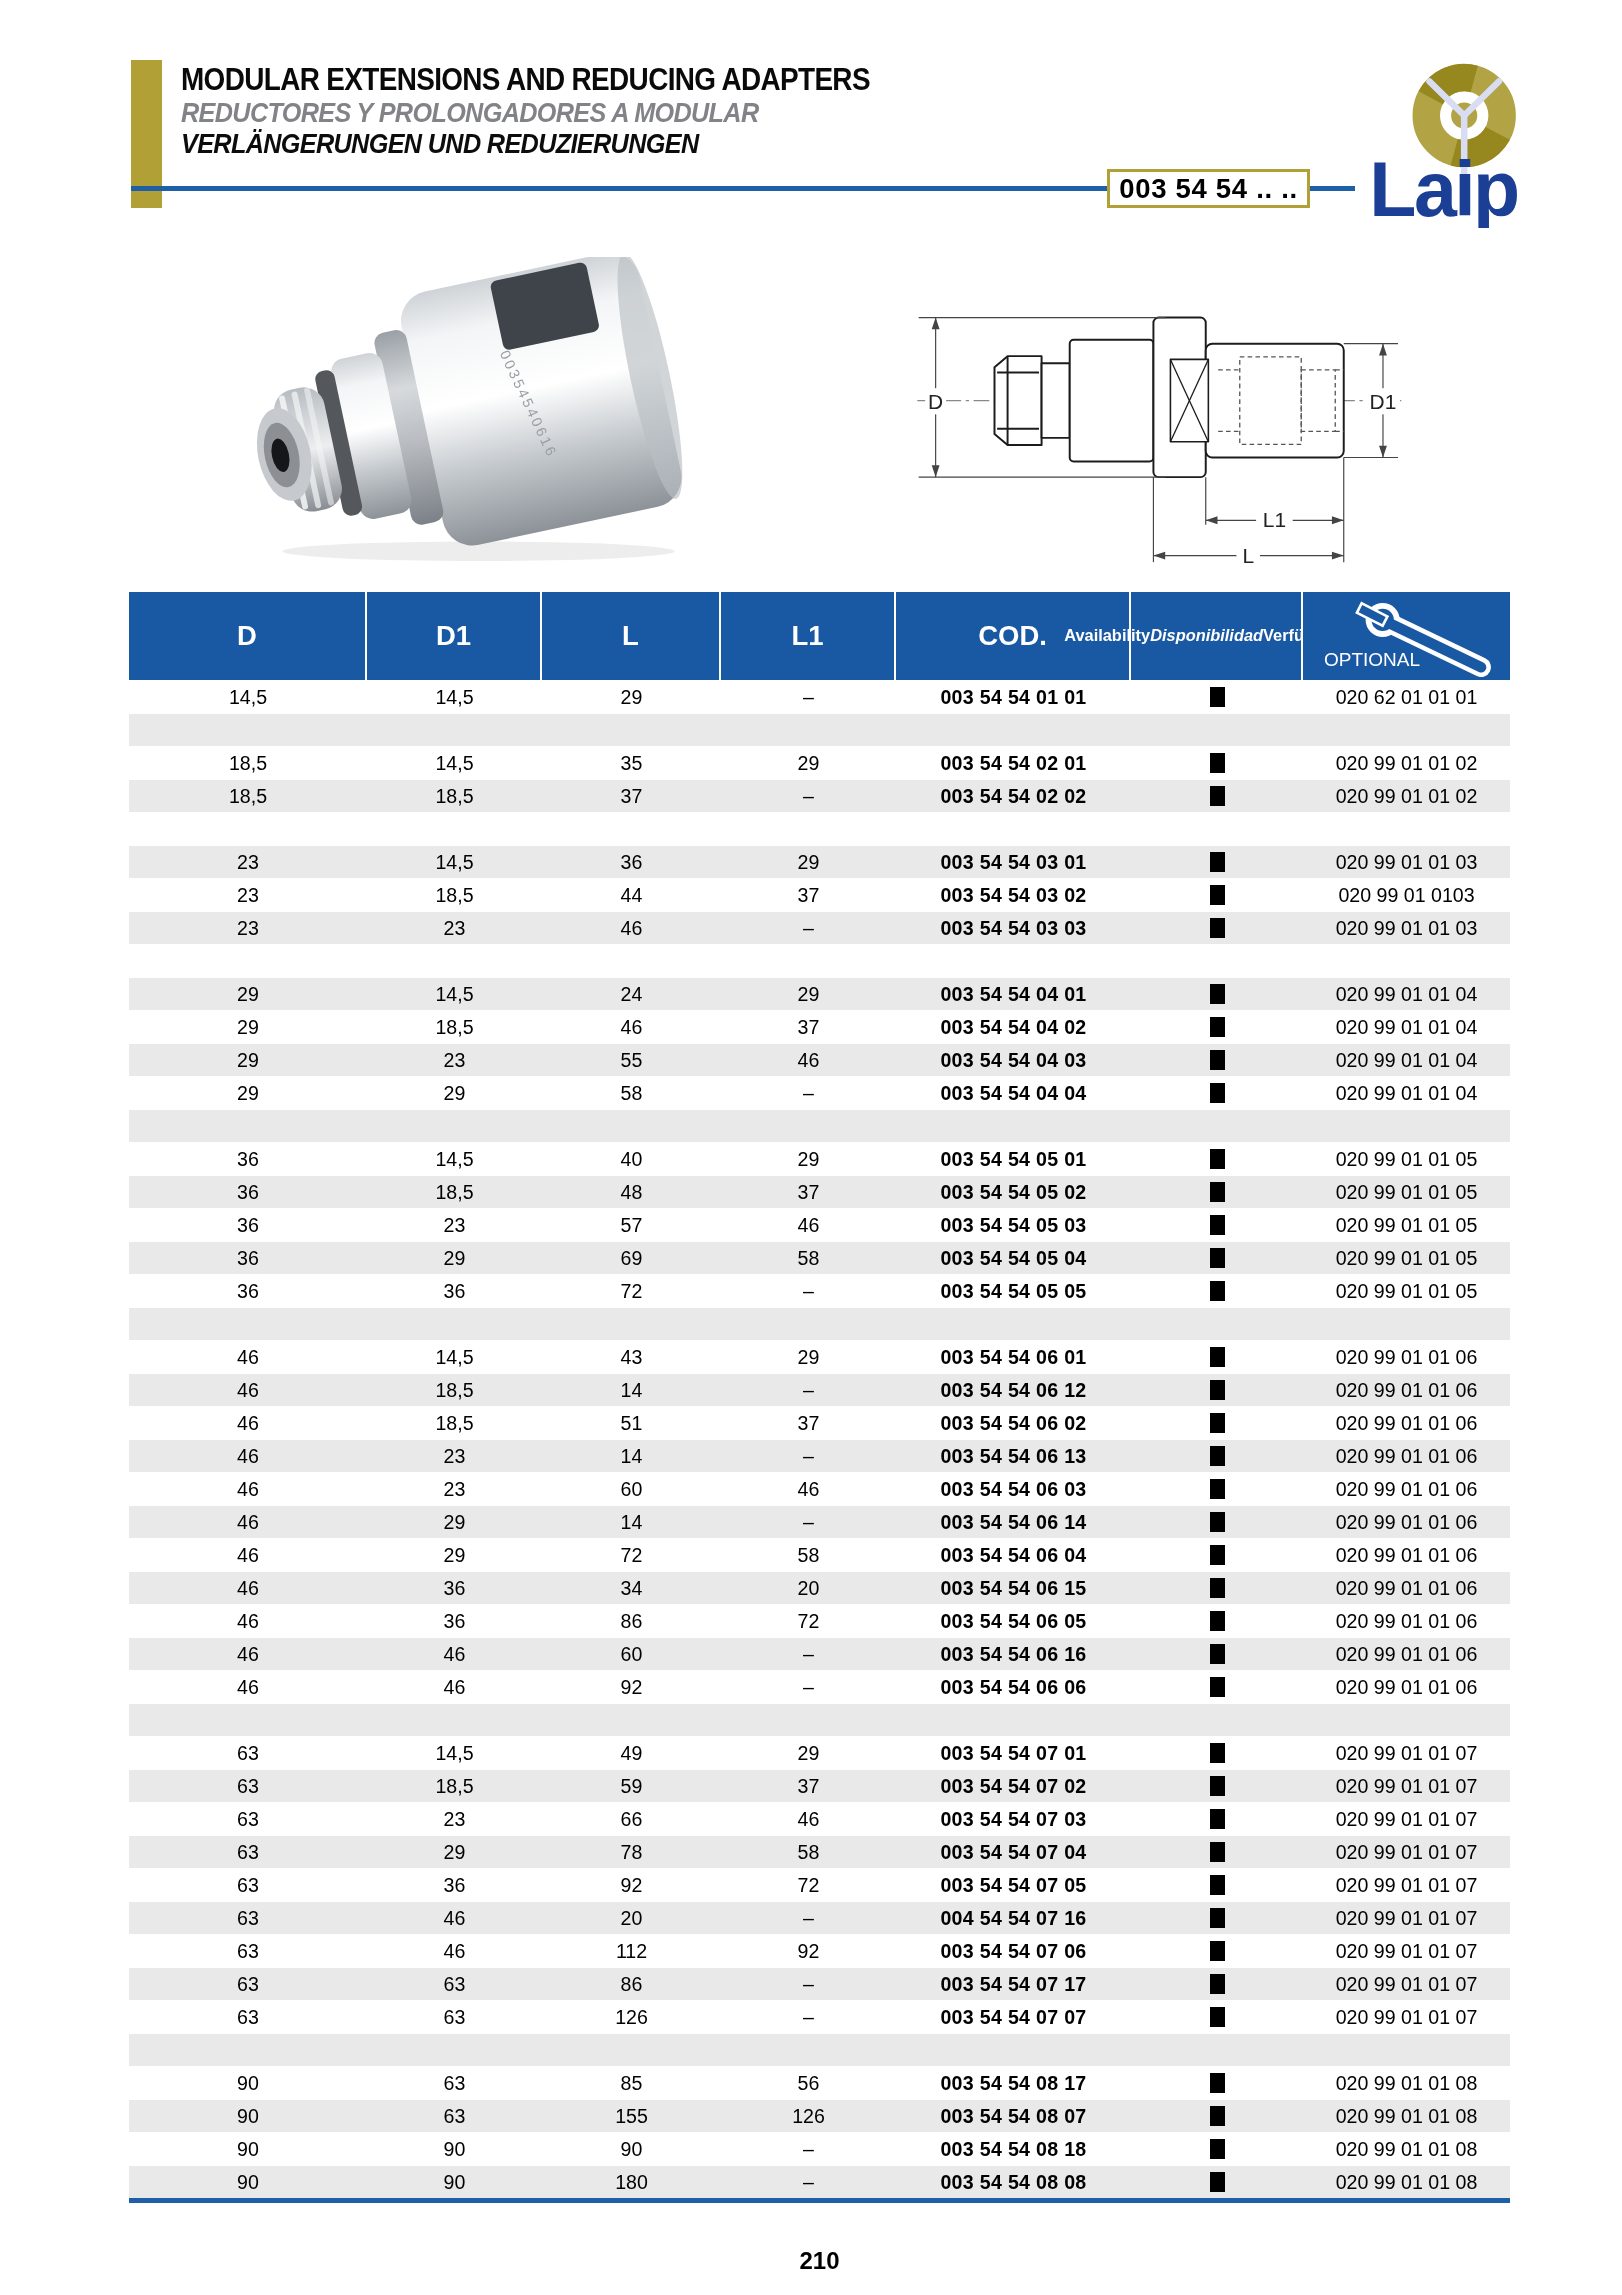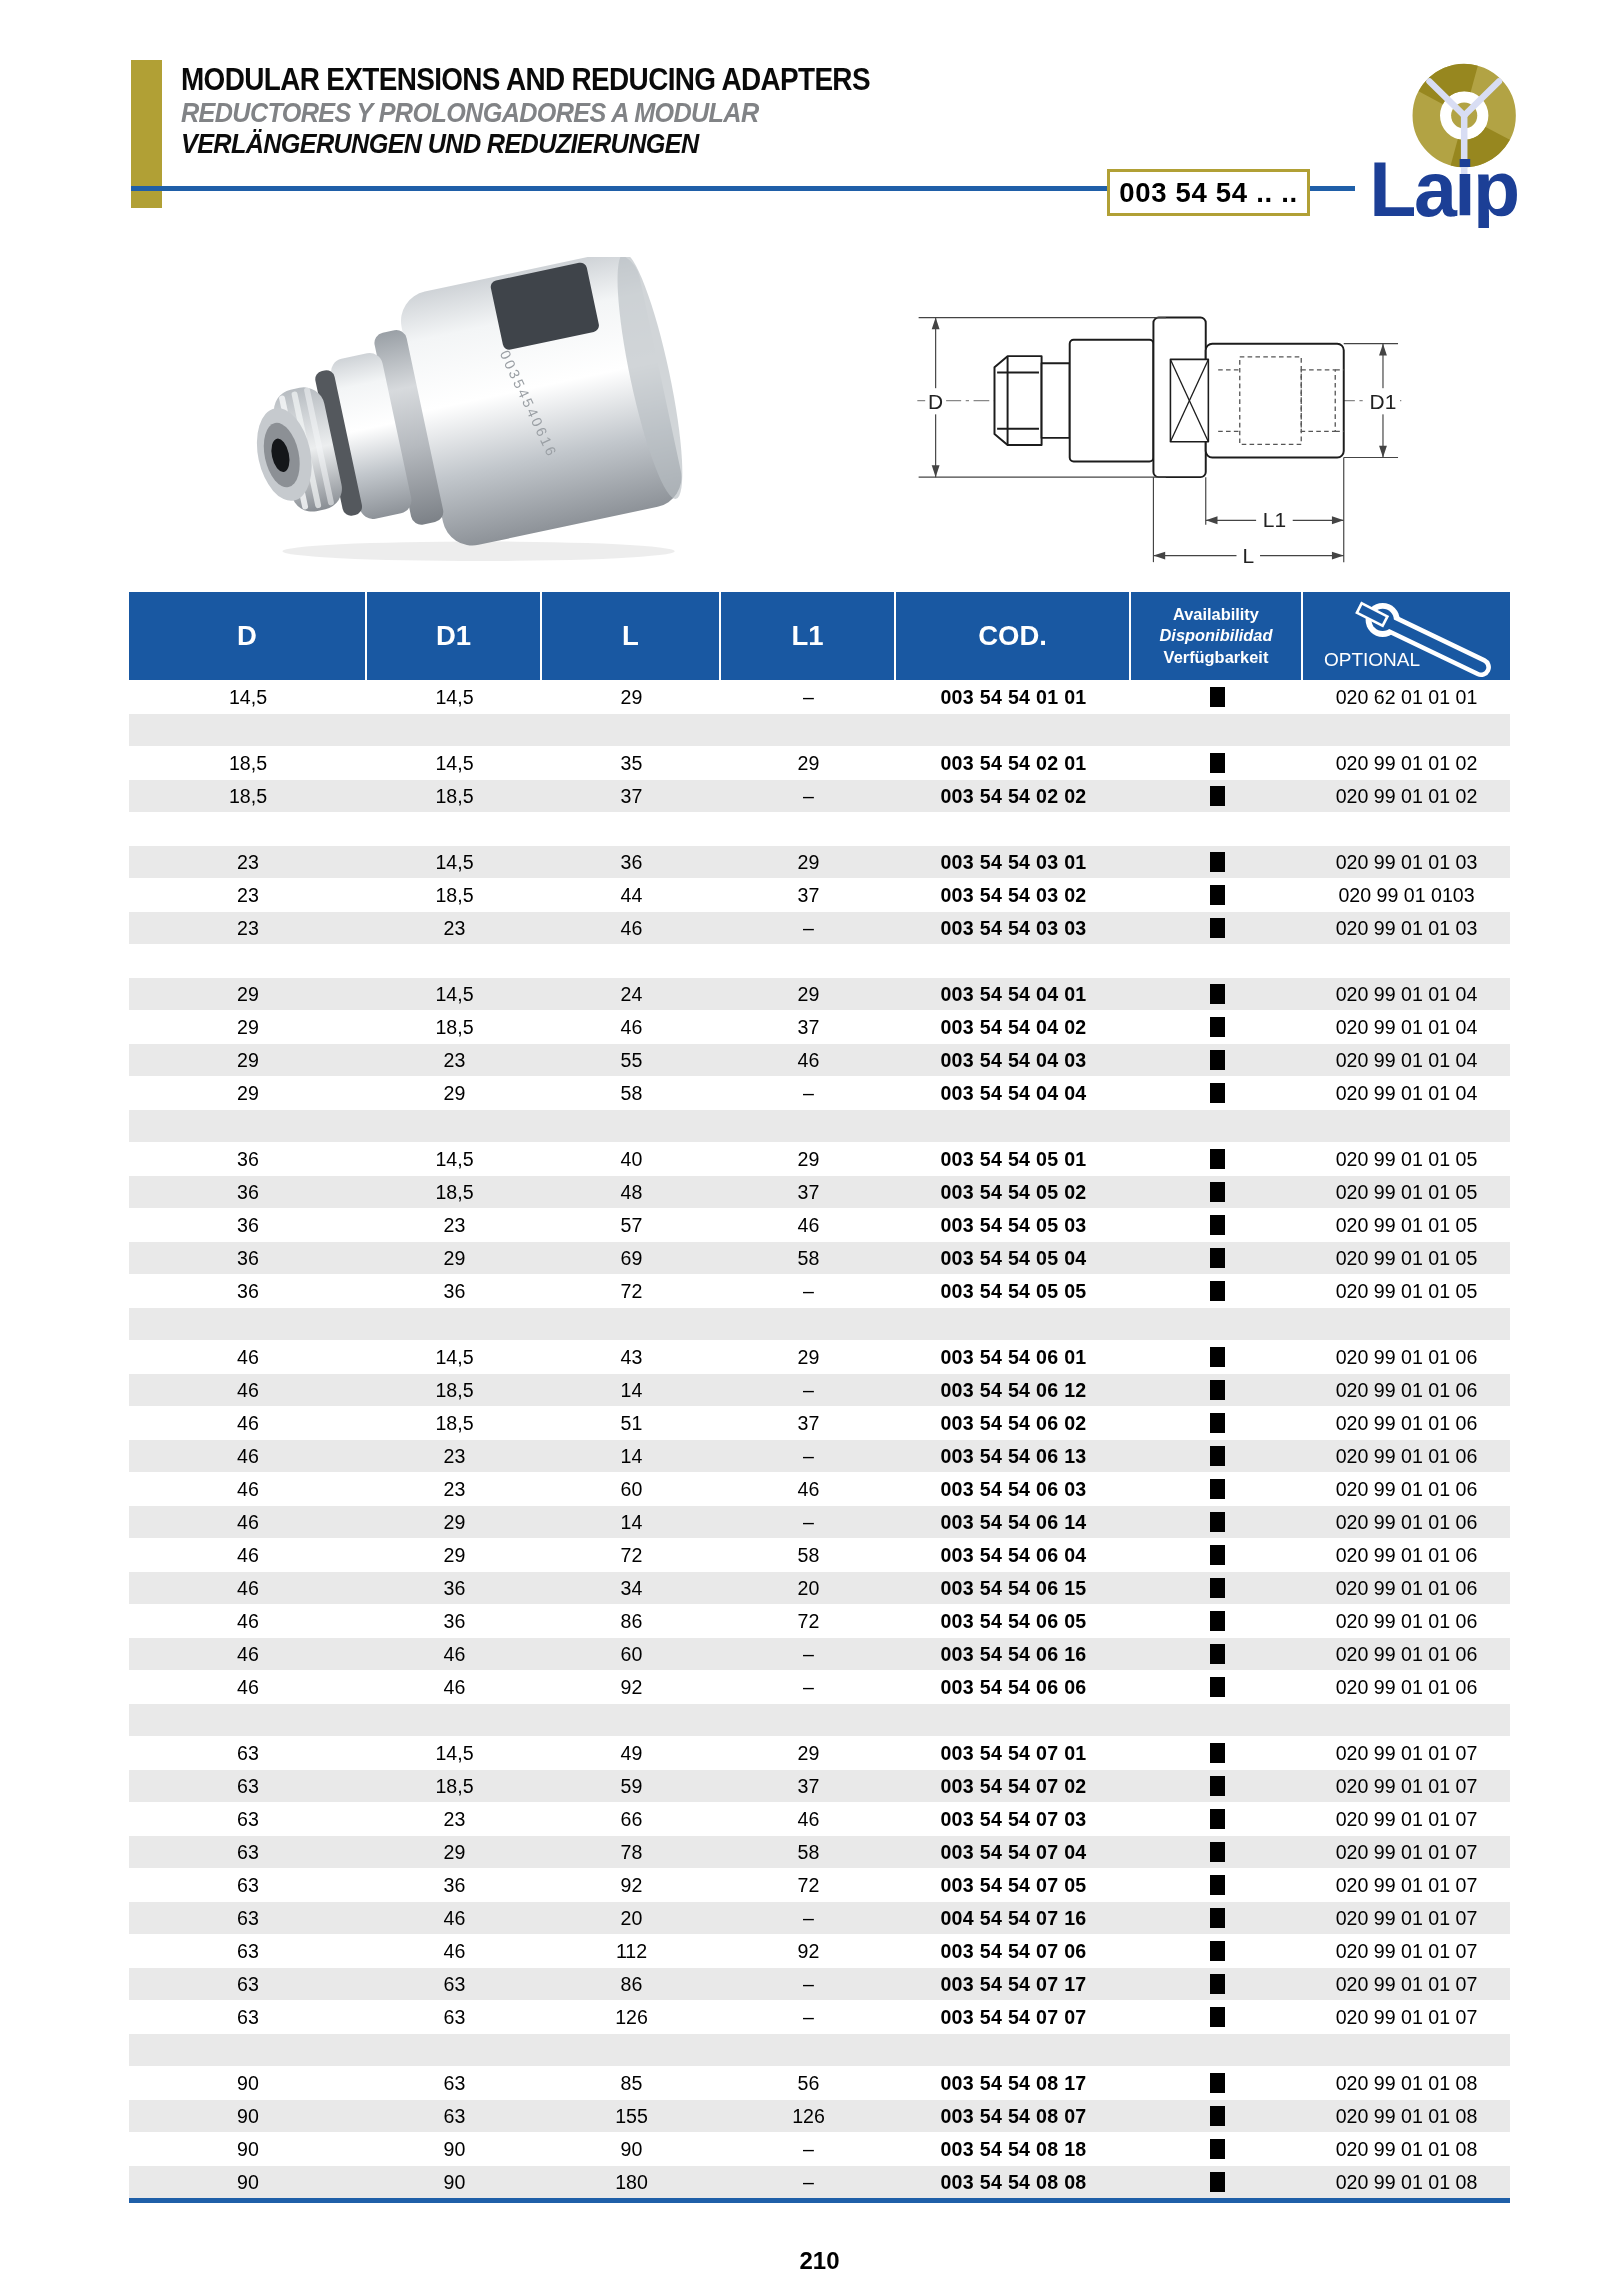--- a/index.html
+++ b/index.html
@@ -9,38 +9,38 @@
   }
   
   .gold-bar{position:absolute;left:123px;top:60px;width:31px;height:148px;background:var(--gold);}
   .titles{position:absolute;left:173px;top:62px;}
   .titles .t{display:block;transform:scaleX(.9);transform-origin:left center;white-space:nowrap;}
   .t1{font-size:31px;font-weight:bold;color:#0a0a0a;line-height:35px;letter-spacing:-0.7px;}
   .t2{font-size:28px;font-weight:bold;font-style:italic;color:var(--title-gray);line-height:31px;letter-spacing:-0.7px;}
   .t3{font-size:28px;font-weight:bold;font-style:italic;color:#0c0c0c;line-height:31px;letter-spacing:-0.7px;}
   .rule{position:absolute;left:123px;top:186px;width:1224px;height:4.6px;background:var(--rule-blue);}
   .code-badge{
-    position:absolute;left:1099px;top:169px;width:203px;height:47px;background:#fff;
+    position:absolute;left:1099px;top:169px;width:203px;height:39px;background:#fff;
     border:3.3px solid var(--gold);box-sizing:border-box;display:flex;align-items:center;justify-content:center;
     font-size:27.5px;font-weight:bold;letter-spacing:0.7px;
   }
   .logo{position:absolute;left:1348px;top:58px;width:236px;height:170px;}
   
   .photo{position:absolute;left:196px;top:257px;width:523px;height:310px;}
   .drawing{position:absolute;left:870px;top:260px;width:543px;height:310px;}
   
   .table{position:absolute;left:121px;top:592px;width:1381px;}
   .thead,.trow{display:grid;grid-template-columns:238px 175px 179px 175px 235px 172px 207px;}
   .thead{height:88px;}
   .hcell{
     background:var(--header-blue);color:#fff;display:flex;align-items:center;justify-content:center;
     font-weight:bold;border-right:2.6px solid #fff;box-sizing:border-box;font-size:27.5px;position:relative;
   }
   .hcell:last-child{border-right:none;}
-  .hcell .tri{display:flex;flex-direction:column;align-items:center;justify-content:flex-end;}
+  .hcell .tri{display:flex;flex-direction:row;align-items:center;justify-content:flex-end;}
   .hcell .tri span{font-size:16.4px;line-height:21.6px;font-weight:bold;white-space:nowrap;}
   .hcell .tri .it{font-style:italic;}
   .optional-label{position:absolute;left:21px;bottom:9.2px;font-size:19px;font-weight:normal;letter-spacing:0;}
   .wrench{position:absolute;right:3.9px;top:2.6px;}
   .trow{height:33px;border-top:1.3px solid #fff;box-sizing:border-box;}
   .cell{display:flex;align-items:center;justify-content:center;font-size:19.6px;}
   .cell.cod{font-weight:bold;letter-spacing:0.3px;}
   .sq{width:15px;height:20px;background:#000;display:block;}
   .table-rule{height:4.6px;background:var(--rule-blue);}
   .page-number{

